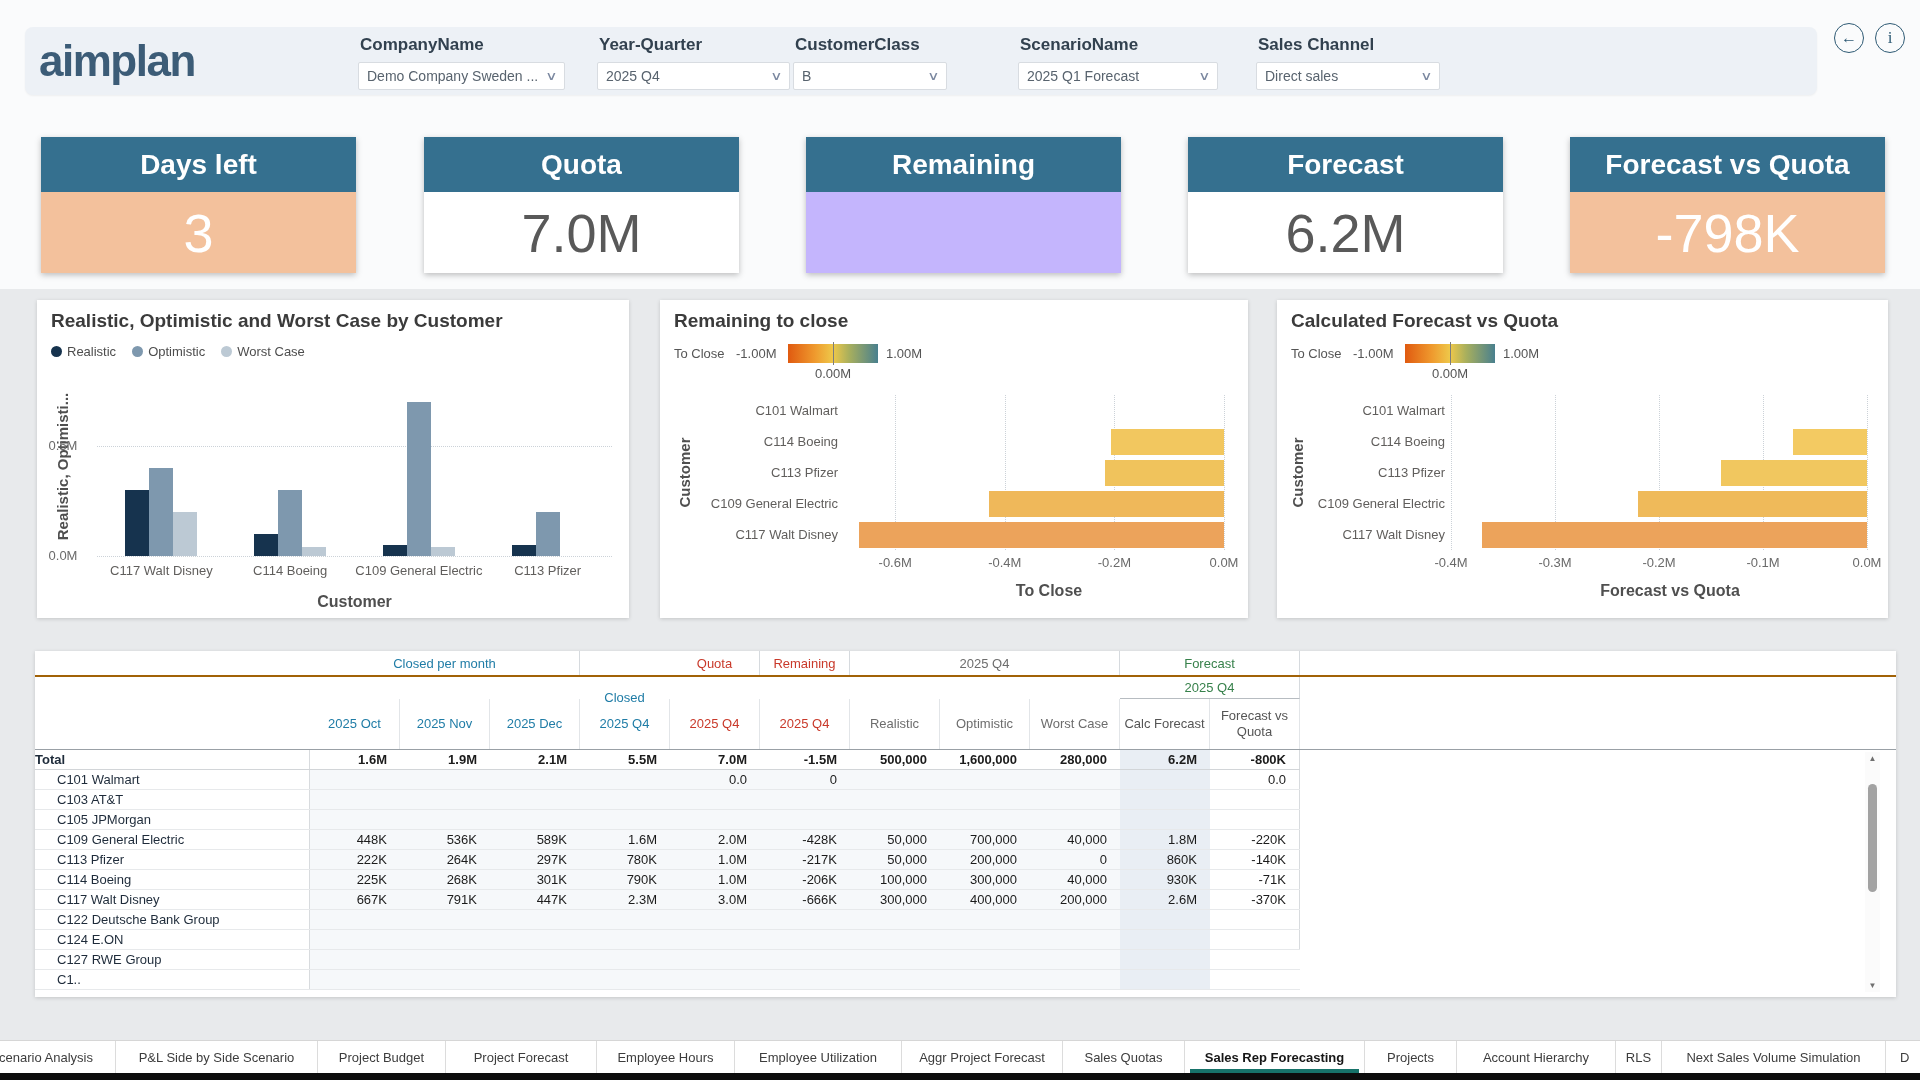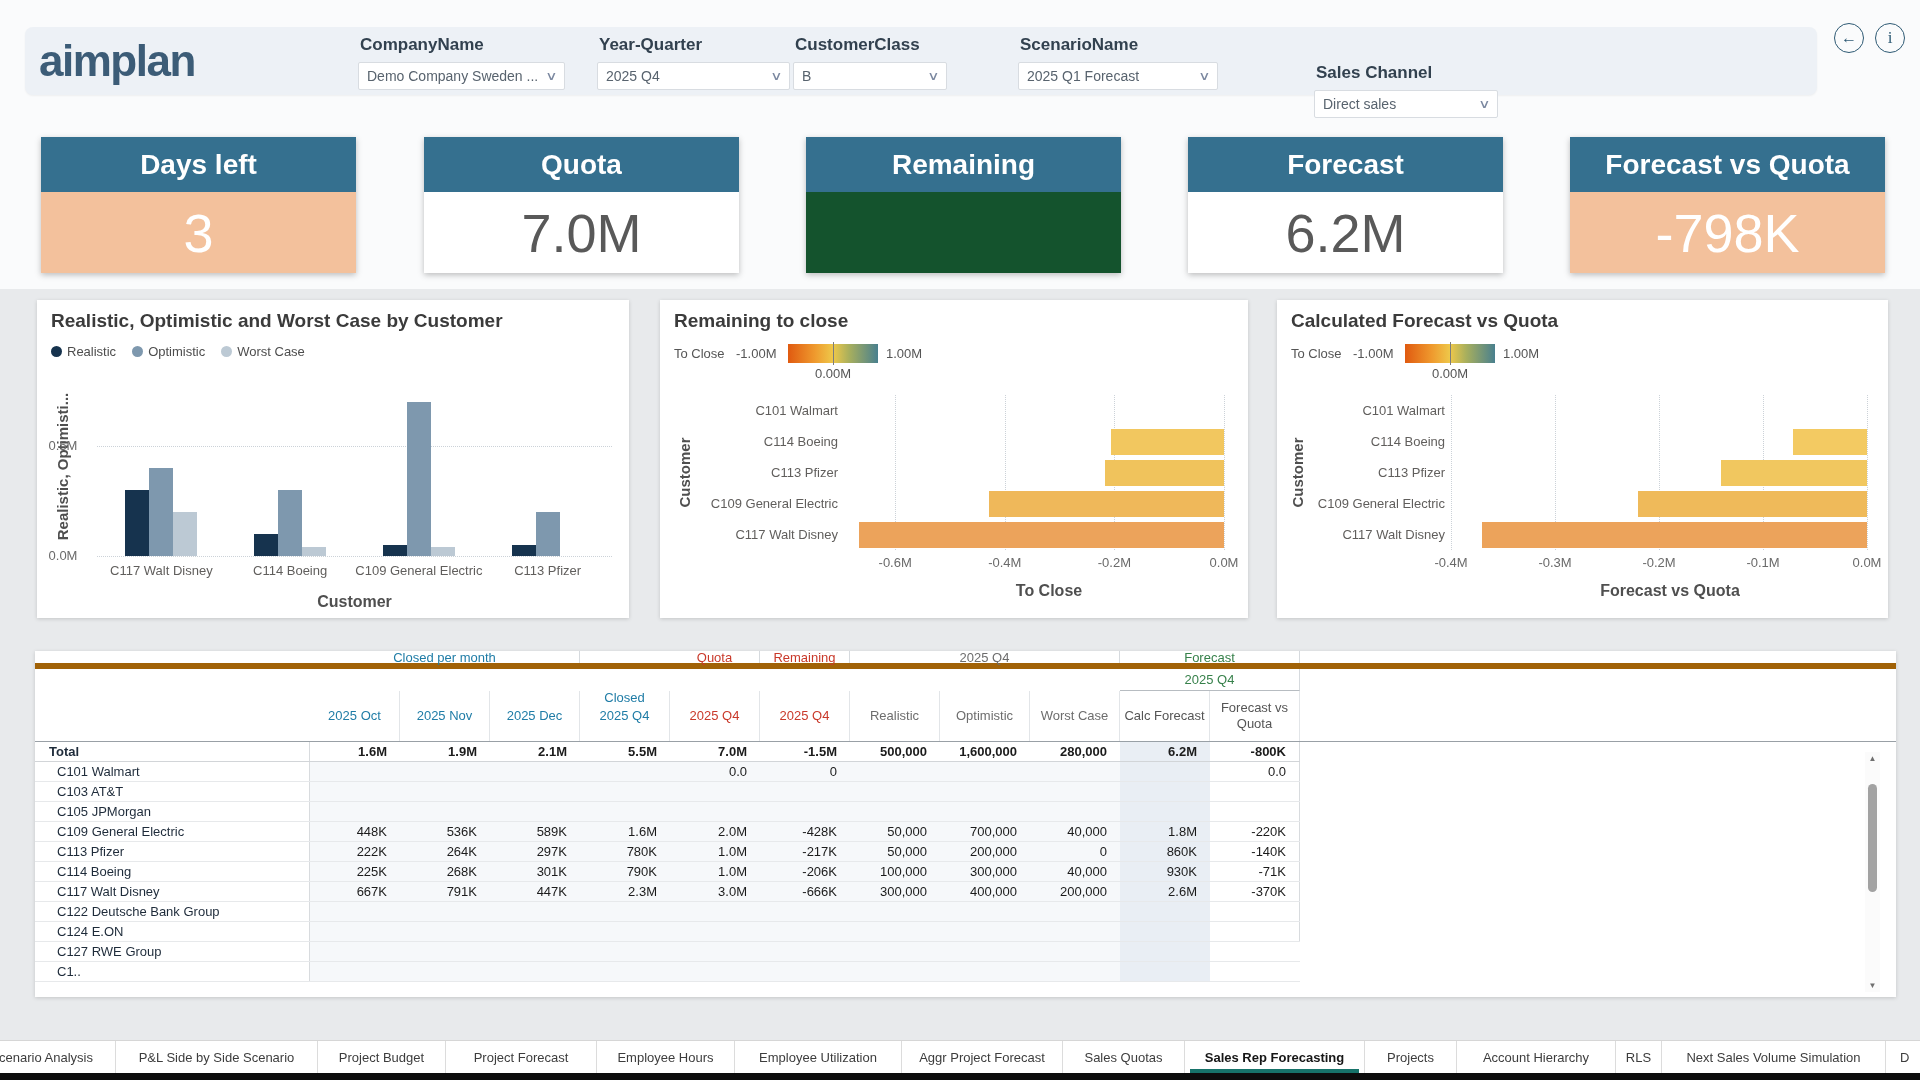--- a/index.html
+++ b/index.html
@@ -11,21 +11,21 @@
   .logo{position:absolute;left:14px;top:6px;font-size:44px;font-weight:800;letter-spacing:-1.5px;color:#3c5c77;line-height:56px}
   .filter{position:absolute;top:6px}
   .flabel{display:block;font-size:17px;font-weight:700;color:#32414f;margin:2px 0 7px 2px}
   .fbox{height:28px;background:#fff;border:1px solid #d8dce1;border-radius:2px;display:flex;align-items:center;justify-content:space-between;padding:0 8px;font-size:14px;color:#58636e;cursor:pointer}
   .chev{color:#7b8残a}
   .chev{color:#7b88a0;font-size:12px;transform:scaleX(1.4)}
   .nav-icons{position:absolute;left:1834px;top:23px;display:flex;gap:11px}
   .circle-icon{width:30px;height:30px;border:1.6px solid #2e5a74;border-radius:50%;color:#2e5a74;display:flex;align-items:center;justify-content:center;font-size:16px;cursor:pointer;background:transparent}
   .circle-icon.info{font-family:"Liberation Serif",serif;font-size:17px}
   
-  .kpi{position:absolute;top:137px;width:315px;height:136px;background:#14532d;box-shadow:0 2px 6px rgba(0,0,0,.25)}
+  .kpi{position:absolute;top:137px;width:315px;height:136px;background:#c4b5fd;box-shadow:0 2px 6px rgba(0,0,0,.25)}
   .khd{height:55px;background:#35708f;color:#fff;font-size:28px;font-weight:700;display:flex;align-items:center;justify-content:center}
   .kval{height:81px;display:flex;align-items:center;justify-content:center;font-size:54px;color:#595959;background:#fff}
   .kpi.hl .kval{background:#f3c19c;color:#fff}
   
   .card{position:absolute;background:#fff;box-shadow:0 1px 4px rgba(0,0,0,.16)}
   #chart1{left:37px;top:300px;width:592px;height:318px}
   #chart2{left:660px;top:300px;width:588px;height:318px}
   #chart3{left:1277px;top:300px;width:611px;height:318px}
   .ctitle{position:absolute;left:14px;top:10px;font-size:19px;font-weight:600;color:#3b3b3b;white-space:nowrap}
   .legend{position:absolute;display:flex;gap:16px;align-items:center}
@@ -40,31 +40,31 @@
   .xticklab{position:absolute;text-align:center;font-size:13px;color:#6a6a6a}
   .vbar,.hbar{position:absolute;cursor:pointer}
   .catlab{position:absolute;text-align:center;font-size:13px;color:#605e5c;line-height:1.3}
   .hcatlab{position:absolute;text-align:right;font-size:13px;color:#605e5c;white-space:nowrap}
   .tclab,.lgval,.lgmid{position:absolute;font-size:13px;color:#555}
   .gradbar{position:absolute;width:90px;height:19px}
   .gradbar .midline{position:absolute;left:50%;top:-2px;bottom:-2px;width:1px;background:#7d7d7d}
   
   #tablecard{left:35px;top:651px;width:1861px;height:346px}
   .hrow{display:flex}
-  .r1{height:18px;border-bottom:6px solid #a16207}
+  .r1{height:26px;border-bottom:2px solid #a16207}
   .tg{display:flex;align-items:center;justify-content:center;font-size:13px;border-right:1px solid #d6dade}
   .r2{height:22px}
   .tsub{display:flex;align-items:center;justify-content:center;font-size:13px;border-bottom:1px solid #b7bcc1;border-right:1px solid #d6dade}
   .r3{height:50px}
   .tcol{display:flex;align-items:center;justify-content:center;text-align:center;font-size:13px;line-height:1.2;border-right:1px solid #e2e5e8;padding:0 4px}
   .thead{border-bottom:1px solid #99a0a6;width:1861px}
   .tbody{height:247px;overflow:hidden}
   .trow{display:flex;width:1265px;height:20px;border-bottom:1px solid #e7e9eb;align-items:stretch;cursor:pointer}
   .trow.total{font-weight:700;border-bottom:1px solid #d2d5d8}
-  .tlabel{width:275px;font-size:13px;color:#1e2b3a;border-right:1px solid #d8dbde;display:flex;align-items:center;padding-left:14px}
+  .tlabel{width:275px;font-size:13px;color:#1e2b3a;border-right:1px solid #d8dbde;display:flex;align-items:center;padding-left:0}
   .tlabel.indent{padding-left:22px}
   .tcell{width:90px;font-size:13px;color:#1b1b1b;display:flex;align-items:center;justify-content:flex-end;padding-right:13px}
   .trow:last-child .tcell,.trow:nth-last-child(2) .tcell{border-right:none}
   .tcell:last-child{border-right:1px solid #d8dbde}
   .shadea{background:#f6f8fa}
   .shadeb{background:#e9eef4}
   .c-teal{color:#1f7ca6}.c-red{color:#c9392a}.c-gray{color:#6d6d6d}.c-green{color:#37814b}.c-dark{color:#555}
   .vscroll{position:absolute;left:1830px;top:101px;width:15px;height:240px;background:#fbfbfb}
   .sarrow{position:absolute;left:0;width:15px;text-align:center;font-size:8px;color:#6f6f6f;cursor:pointer}
   .sarrow.up{top:2px}.sarrow.down{bottom:2px}
@@ -107,21 +107,21 @@
           <span class="chev">∨</span>
         </div>
       </div>
       <div class="filter" style="left: 993px; width: 200px;">
         <div class="flabel">ScenarioName</div>
         <div class="fbox">
           <span class="fval">2025 Q1 Forecast</span>
           <span class="chev">∨</span>
         </div>
       </div>
-      <div class="filter" style="left: 1289px; width: 184px; margin-top: 28px;">
+      <div class="filter" style="left: 1231px; width: 184px;">
         <div class="flabel">Sales Channel</div>
         <div class="fbox">
           <span class="fval">Direct sales</span>
           <span class="chev">∨</span>
         </div>
       </div>
     </div>
 </div>
 
 <div class="nav-icons" id="navicons">

